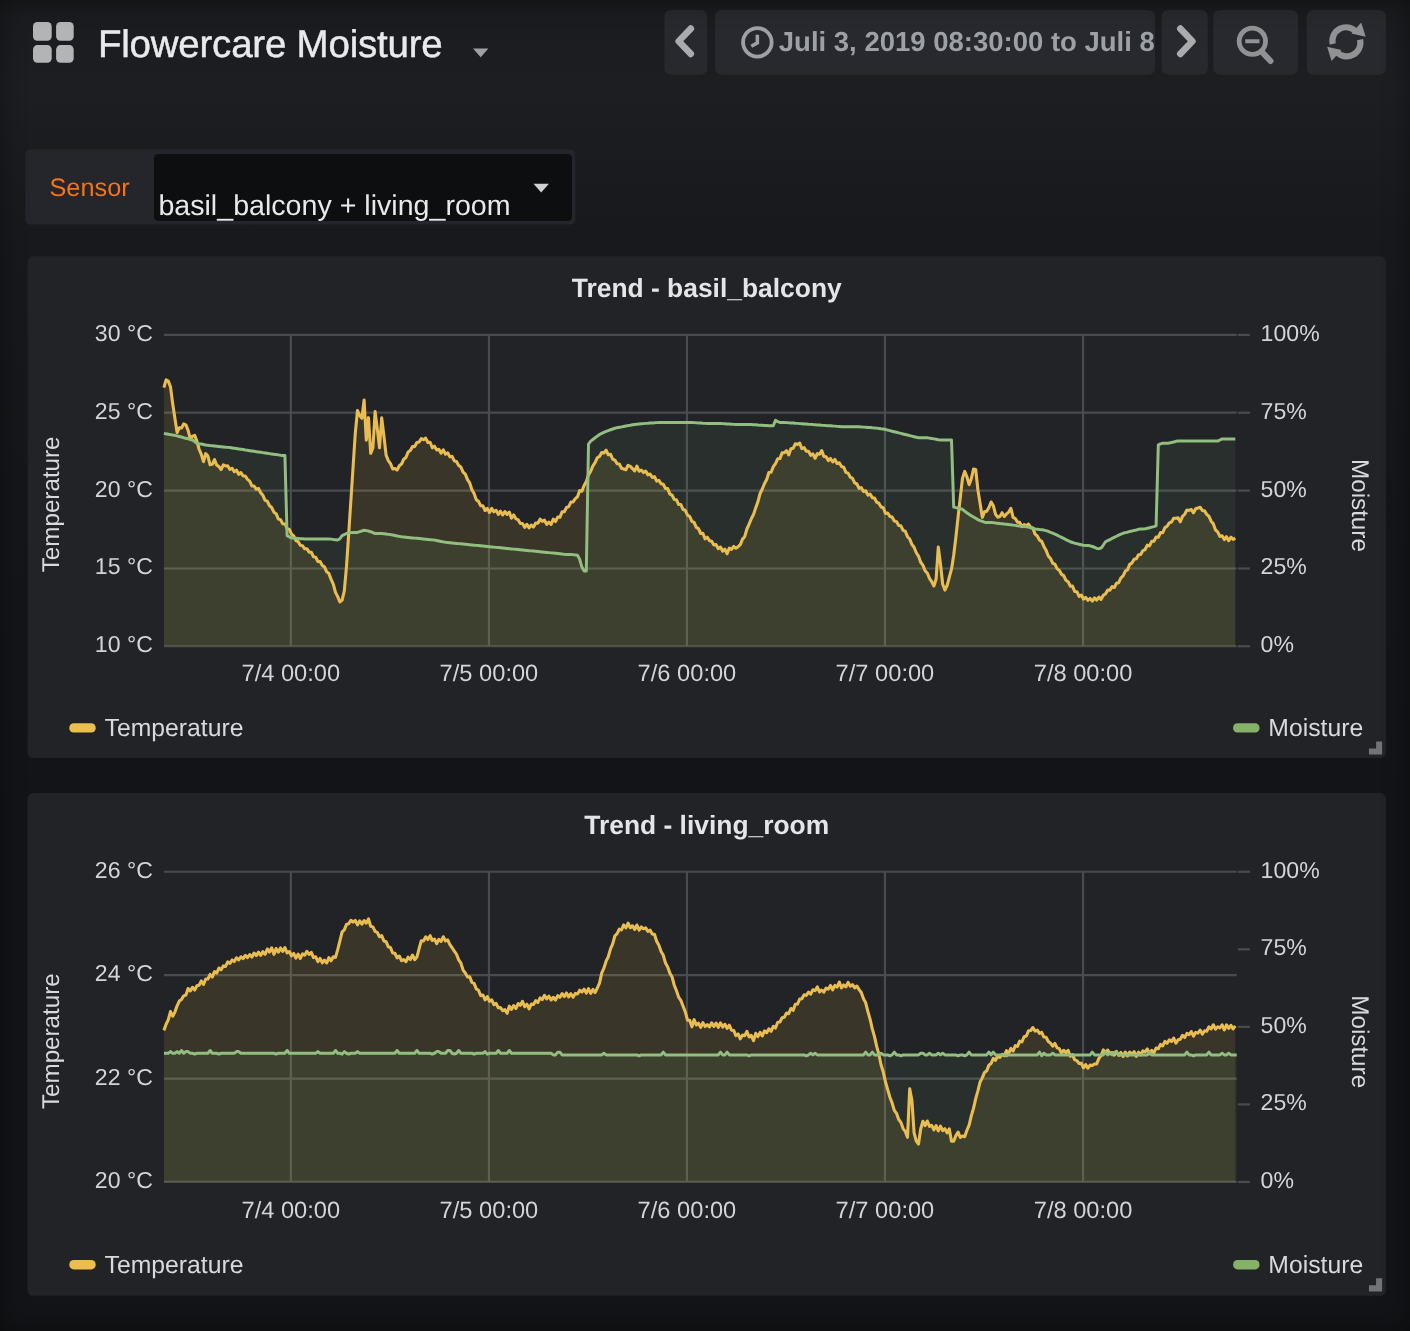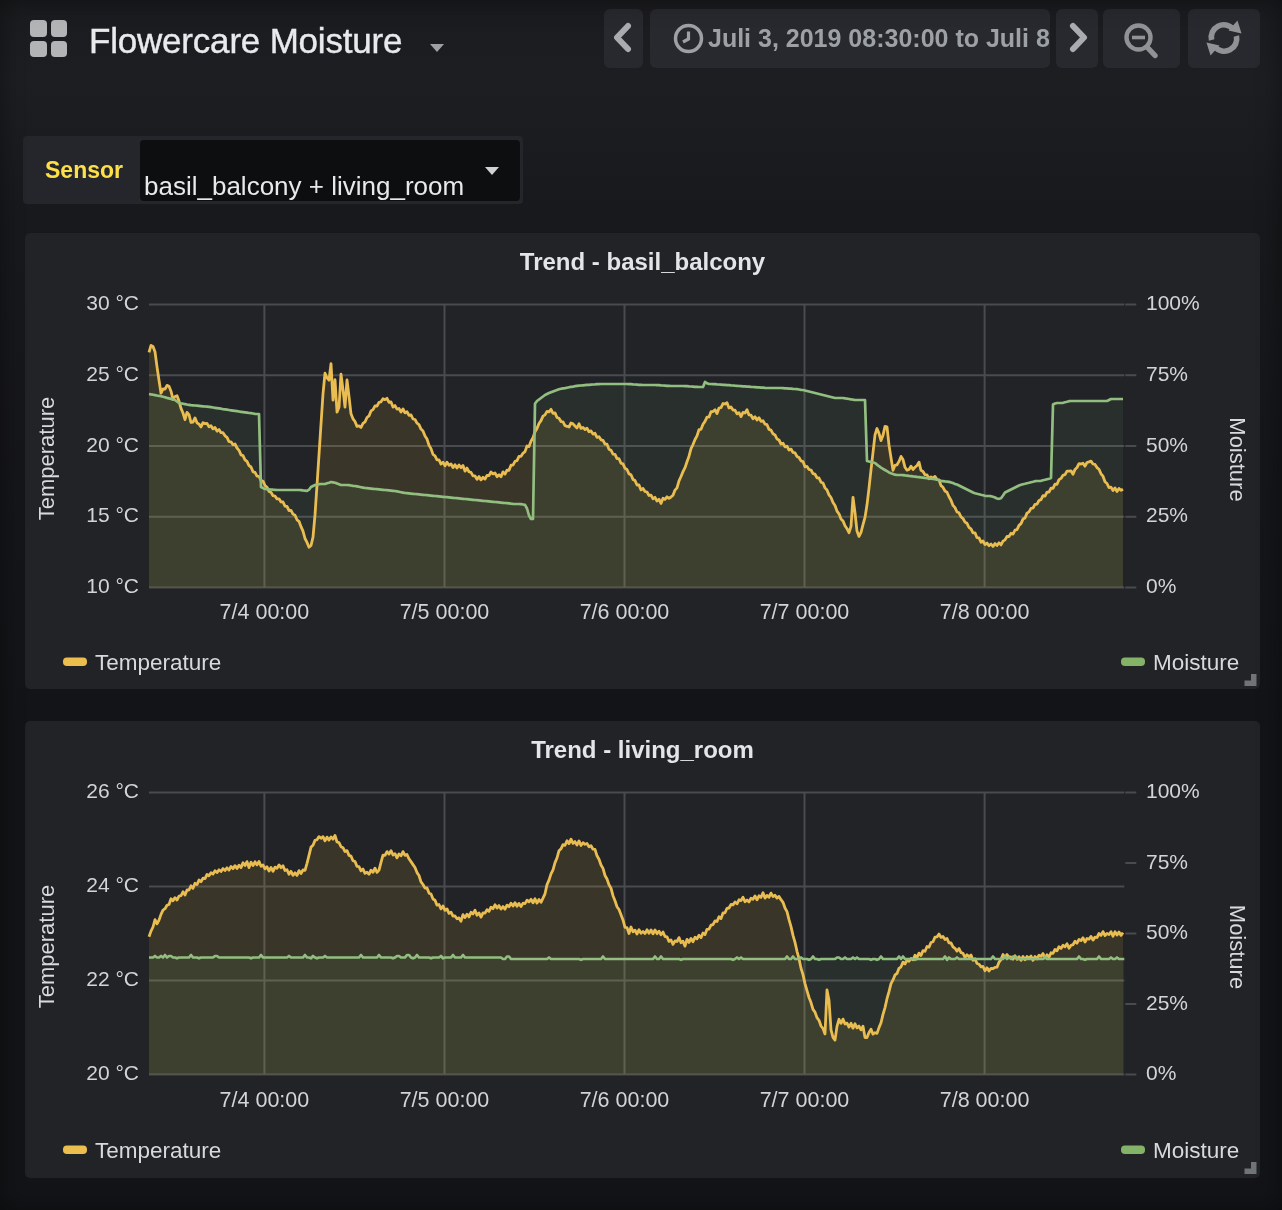--- a/index.html
+++ b/index.html
@@ -12,21 +12,21 @@
 
 .logo { position:absolute; left:30px; top:20px; width:37px; height:37px; }
 .logo div { position:absolute; width:16.5px; height:16.5px; background:#b2b4b6; border-radius:4px; }
 .lg2 { left:20.5px; } .lg3 { top:20.5px; } .lg4 { left:20.5px; top:20.5px; }
 .title { position:absolute; left:89px; top:21px; font-size:35px; color:#e9eaec; letter-spacing:-0.2px; -webkit-text-stroke:0.4px #e9eaec; }
 .title-caret { position:absolute; left:430px; top:44px; width:0; height:0; border-left:7.5px solid transparent; border-right:7.5px solid transparent; border-top:8.5px solid #9ea1a4; }
 .nbtn { position:absolute; top:9px; height:59px; background:#28292e; border-radius:6px; }
 .timetext { position:absolute; left:58px; top:15px; width:341px; overflow:hidden; white-space:nowrap; font-size:25px; font-weight:bold; color:#9da1a6; line-height:29px; }
 
 .varbox { position:absolute; left:23px; top:136px; width:500px; height:68px; background:#24262b; border-radius:4px; }
-.varlabel { position:absolute; left:22px; top:21px; font-size:23px; font-weight:bold; color:#fde047; }
+.varlabel { position:absolute; left:22px; top:21px; font-size:23px; font-weight:normal; color:#f97316; }
 .vardrop { position:absolute; left:117px; top:3.5px; width:380px; height:61px; background:#0d0e10; border-radius:4px; }
 .varvalue { position:absolute; left:4px; top:15px; font-size:26px; color:#e8e9eb;margin-top:16px; }
 .var-caret { position:absolute; left:345px; top:27px; width:0; height:0; border-left:7px solid transparent; border-right:7px solid transparent; border-top:8.5px solid #cfd2d4; }
 
 .panel { position:absolute; left:25px; width:1235px; background:#212327; border-radius:5px; }
 </style></head>
 <body>
 <div class="panel" style="top:233px;height:456px"></div>
 <div class="panel" style="top:721px;height:457px"></div>
 

